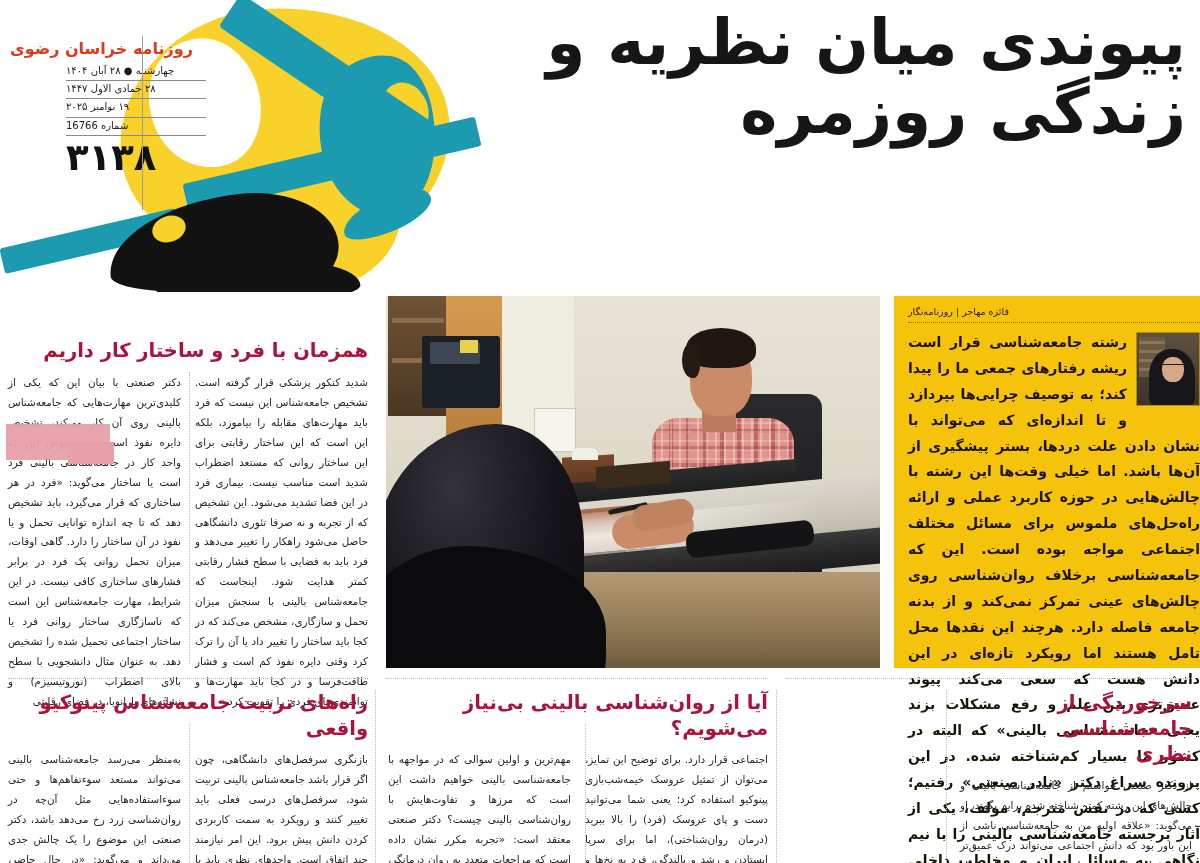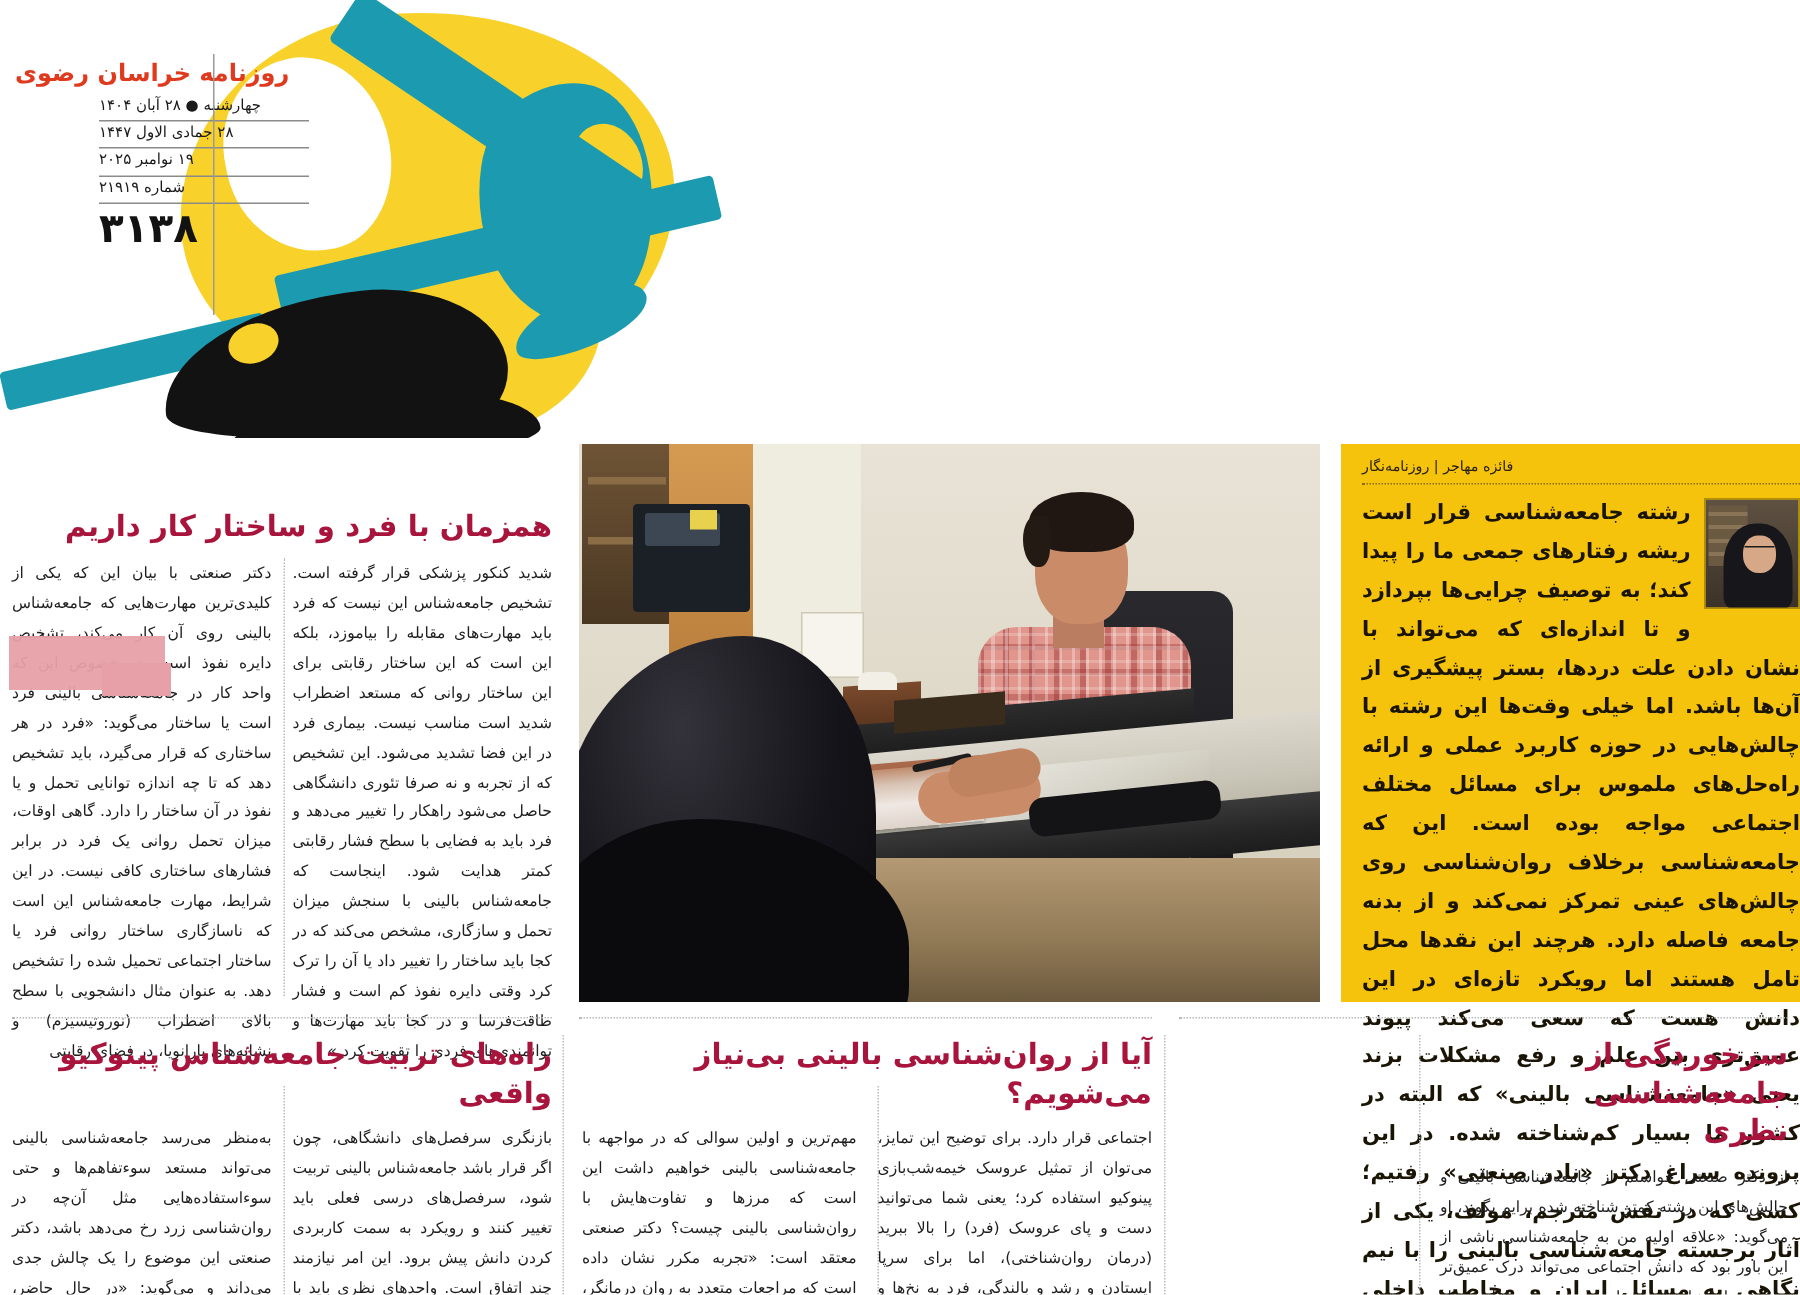--- a/index.html
+++ b/index.html
@@ -165,21 +165,21 @@
     text-align: left;
   }
   .mh-dates div {
     font-size: 10px;
     line-height: 1.62;
     color: #1a1a1a;
     border-bottom: 0.7px solid #8a8a8a;
     padding-bottom: 1px;
   }
   .mh-bignum {
-    font-size: 27px;
+    font-size: 37px;
     font-weight: 700;
     letter-spacing: 1px;
     color: #121212;
     margin-top: 3px;
     text-align: left;
     width: 140px;
     line-height: 1;
   }
   .mh-left-rule {
     position: absolute;
@@ -408,27 +408,31 @@
   <div class="mh-black-lower"></div>
 
   <div class="mh-left-rule"></div>
 
   <div class="mh-textblock">
     <div class="mh-fa-sub">روزنامه خراسان رضوی</div>
     <div class="mh-dates">
       <div>چهارشنبه ● ۲۸ آبان ۱۴۰۴</div>
       <div>۲۸ جمادی الاول ۱۴۴۷</div>
       <div>۱۹ نوامبر ۲۰۲۵</div>
-      <div>شماره ۲۱۹۱۹</div>
+      <div>شماره 16766</div>
     </div>
     <div class="mh-bignum">۳۱۳۸</div>
   </div>
 </div>
 
 <div class="headzone">
+  <h1 class="main-headline">
+    <span>پیوندی میان نظریه و</span><br>
+    <span>زندگی روزمره</span>
+  </h1>
 </div>
 
 <div class="photo-panel">
   <div class="ph ph-wall-back"></div>
   <div class="ph ph-cabinet"></div>
   <div class="ph ph-cab-shelf"></div>
   <div class="ph ph-cab-shelf2"></div>
   <div class="ph ph-doorframe"></div>
   <div class="ph ph-wallpanel"></div>
   <div class="ph ph-monitor"></div>

